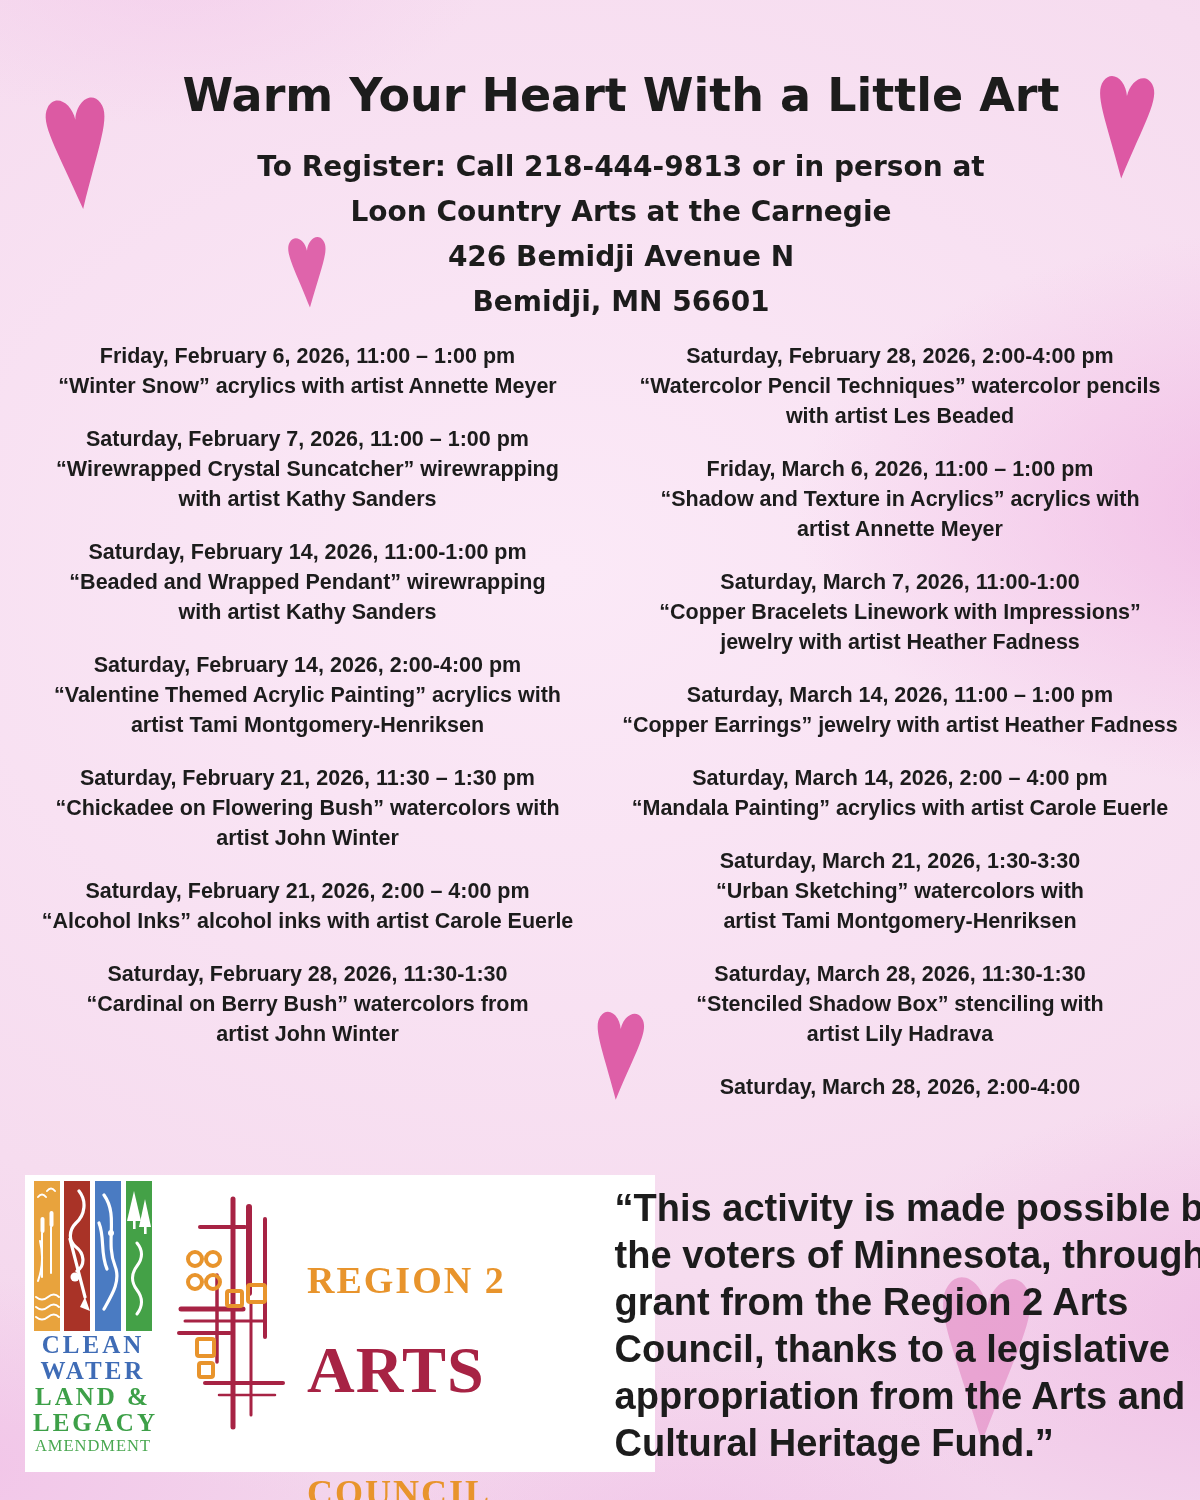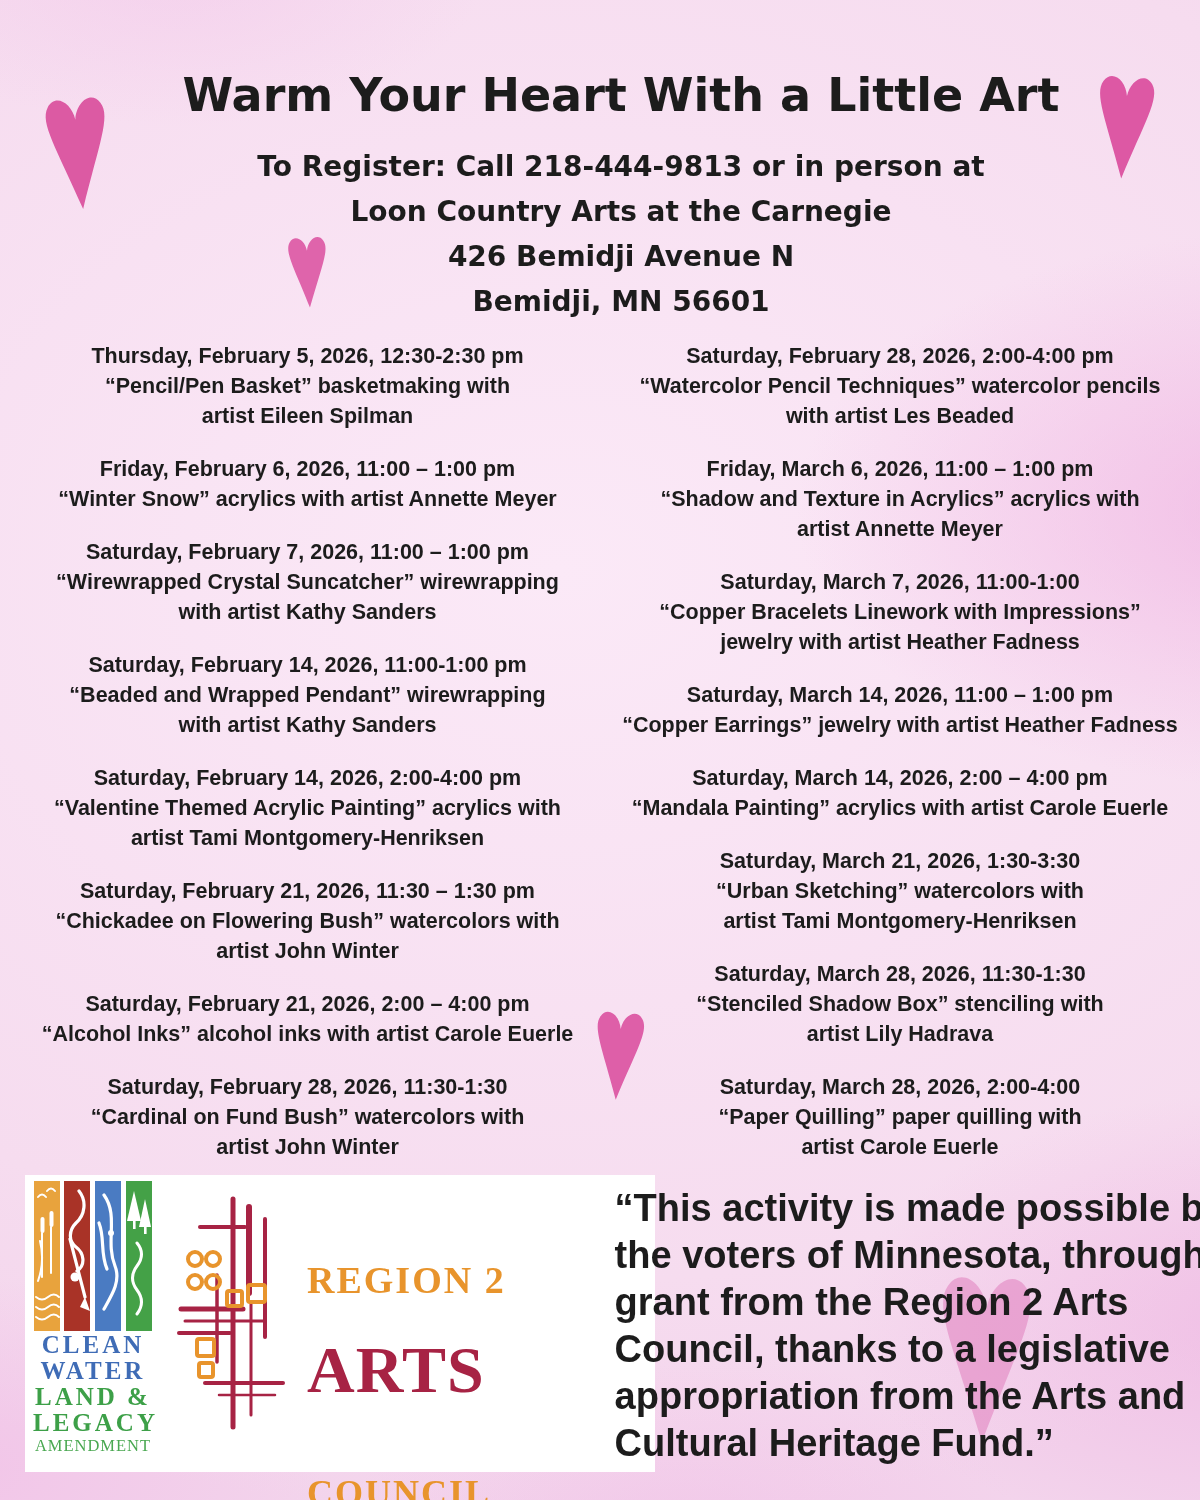--- a/index.html
+++ b/index.html
@@ -110,25 +110,20 @@
   <div class="title">Warm Your Heart With a Little Art</div>
   <div class="register">
     <div>To Register: Call 218-444-9813 or in person at</div>
     <div>Loon Country Arts at the Carnegie</div>
     <div>426 Bemidji Avenue N</div>
     <div>Bemidji, MN 56601</div>
   </div>
 
   <div class="events-col events-left">
     <div class="event">
-      <div>Thursday, February 5, 2026, 12:30-2:30 pm</div>
-      <div>“Pencil/Pen Basket” basketmaking with
-artist Eileen Spilman</div>
-    </div>
-    <div class="event">
       <div>Friday, February 6, 2026, 11:00 – 1:00 pm</div>
       <div>“Winter Snow” acrylics with artist Annette Meyer</div>
     </div>
     <div class="event">
       <div>Saturday, February 7, 2026, 11:00 – 1:00 pm</div>
       <div>“Wirewrapped Crystal Suncatcher” wirewrapping
 with artist Kathy Sanders</div>
     </div>
     <div class="event">
       <div>Saturday, February 14, 2026, 11:00-1:00 pm</div>
@@ -144,21 +139,21 @@
       <div>Saturday, February 21, 2026, 11:30 – 1:30 pm</div>
       <div>“Chickadee on Flowering Bush” watercolors with
 artist John Winter</div>
     </div>
     <div class="event">
       <div>Saturday, February 21, 2026, 2:00 – 4:00 pm</div>
       <div>“Alcohol Inks” alcohol inks with artist Carole Euerle</div>
     </div>
     <div class="event">
       <div>Saturday, February 28, 2026, 11:30-1:30</div>
-      <div>“Cardinal on Fund Bush” watercolors with
+      <div>“Cardinal on Berry Bush” watercolors from
 artist John Winter</div>
     </div>
   </div>
 
   <div class="events-col events-right">
     <div class="event">
       <div>Saturday, February 28, 2026, 2:00-4:00 pm</div>
       <div>“Watercolor Pencil Techniques” watercolor pencils
 with artist Les Beaded</div>
     </div>
@@ -185,22 +180,20 @@
       <div>“Urban Sketching” watercolors with
 artist Tami Montgomery-Henriksen</div>
     </div>
     <div class="event">
       <div>Saturday, March 28, 2026, 11:30-1:30</div>
       <div>“Stenciled Shadow Box” stenciling with
 artist Lily Hadrava</div>
     </div>
     <div class="event">
       <div>Saturday, March 28, 2026, 2:00-4:00</div>
-      <div>“Paper Quilling” paper quilling with
-artist Carole Euerle</div>
     </div>
   </div>
 
   <div class="logo-panel">
 
     <div class="legacy-logo">
       <svg class="legacy-stripes" viewBox="0 0 118 150">
         <rect x="0" y="0" width="26" height="150" fill="#e8a33d"></rect>
         <rect x="30" y="0" width="26" height="150" fill="#a93327"></rect>
         <rect x="61" y="0" width="26" height="150" fill="#4a7bc2"></rect>

